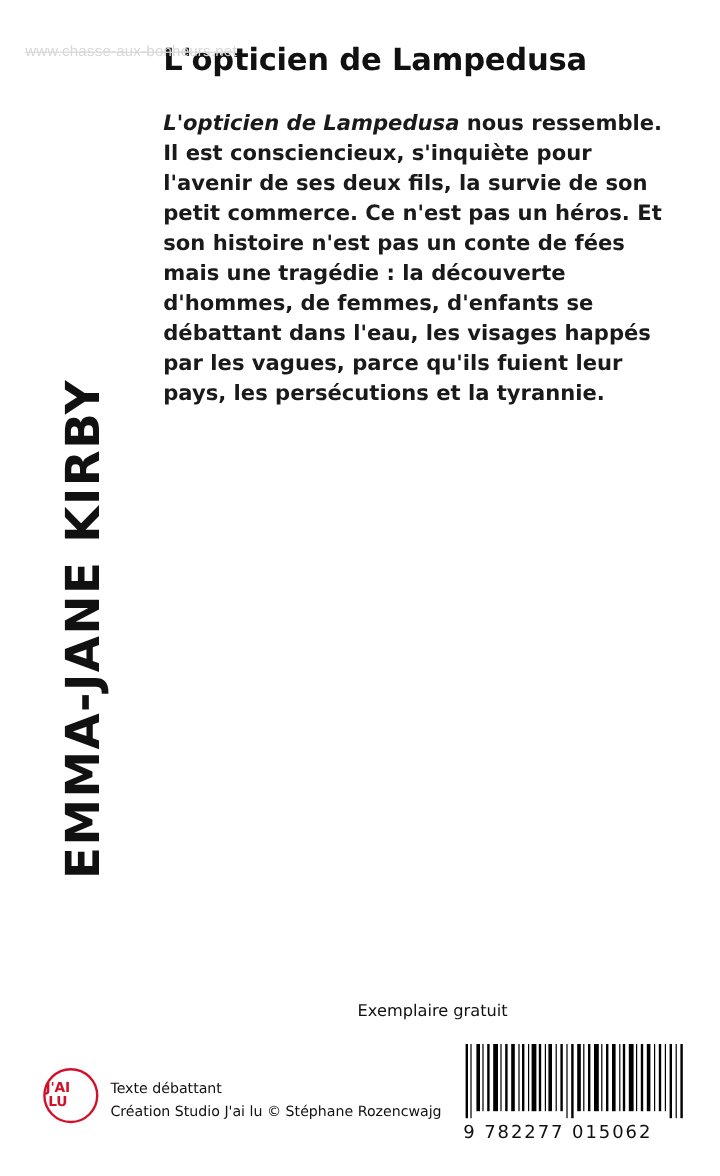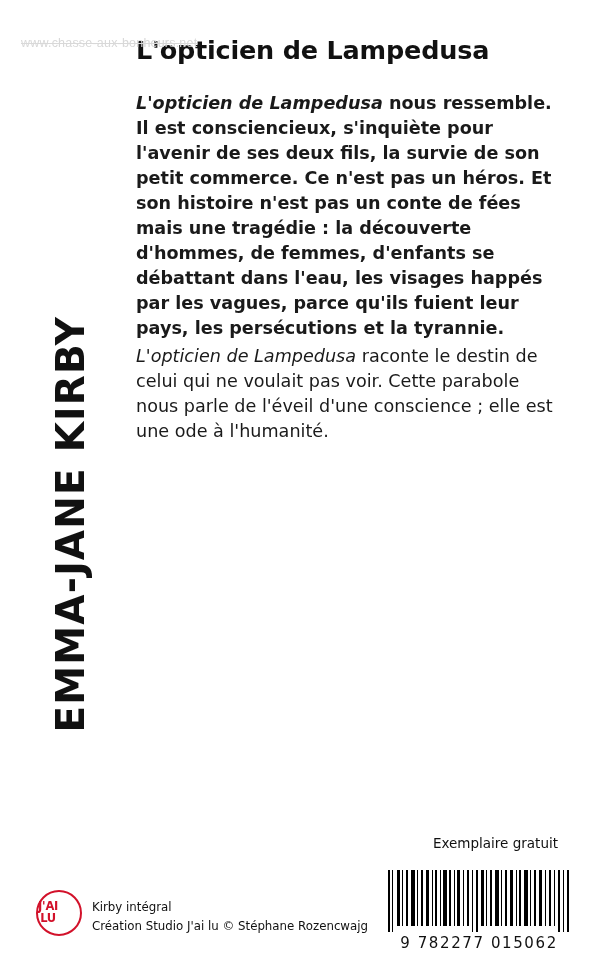--- a/index.html
+++ b/index.html
@@ -88,21 +88,21 @@
   .blurb.tight { margin-bottom: 3px; font-weight: bold; }
   .blurb em { font-style: italic; }
   .blurb strong { font-weight: 700; }
 
   
   #free-copy-note {
     position: absolute;
     right: 42px;
     top: 835px;
     width: 260px;
-    text-align: right;
+    text-align: left;
     font-size: 13.5px;
     line-height: 1.32;
     color: #111111;
     font-family: "DejaVu Sans", sans-serif;
   }
 
   
   #publisher-logo {
     position: absolute;
     left: 36px;
@@ -148,57 +148,55 @@
   #barcode-bars {
     height: 62px;
     width: 186px;
     display: block;
   }
   #barcode-number {
     margin-top: 2px;
     font-size: 15px;
     letter-spacing: 1.6px;
     color: #111111;
-    text-align: center;
     font-family: "DejaVu Sans", sans-serif;
   }
 </style>
 </head>
 <body>
 
 <div id="book-back-cover">
 
   <div id="spine">
     <div id="spine-author">EMMA-JANE KIRBY</div>
   </div>
 
   <div id="watermark">www.chasse-aux-bonheurs.net</div>
 
   <div id="content">
     <h1 id="book-title">L'opticien de Lampedusa</h1>
 
     <p class="blurb tight"><em>L'opticien de Lampedusa</em><span> nous ressemble. Il est consciencieux, s'inquiète pour l'avenir de ses deux fils, la survie de son petit commerce. Ce n'est pas un héros. Et son histoire n'est pas un conte de fées mais une tragédie : la découverte d'hommes, de femmes, d'enfants se débattant dans l'eau, les visages happés par les vagues, parce qu'ils fuient leur pays, les persécutions et la tyrannie.</span></p>
 
-    <p class="blurb"><em>L'opticien de Lampedusa</em><span> raconte le destin de celui qui ne voulait pas voir. Cette parabole nous parle de l'éveil d'une conscience ; elle est une ode à l'humanité.</span></p>
 
   </div>
 
   <div id="free-copy-note">
     <div>Exemplaire gratuit</div>
   </div>
 
   <div id="publisher-logo">
     <div id="publisher-logo-text">
       <span>J'AI</span><br>
       <span>LU</span>
     </div>
   </div>
 
   <div id="credits">
-    <div>Kirby intégral</div>
+    <div>Texte débattant</div>
     <div>Création Studio J'ai lu © Stéphane Rozencwajg</div>
   </div>
 
   <div id="barcode-block">
     <svg id="barcode-bars" viewBox="0 0 186 62" preserveAspectRatio="none">
       <rect x="0" y="0" width="186" height="62" fill="#ffffff"></rect>
       <g fill="#000000">
         <rect x="2" y="0" width="2" height="62"></rect>
         <rect x="6" y="0" width="1" height="62"></rect>
         <rect x="11" y="0" width="3" height="56"></rect>

